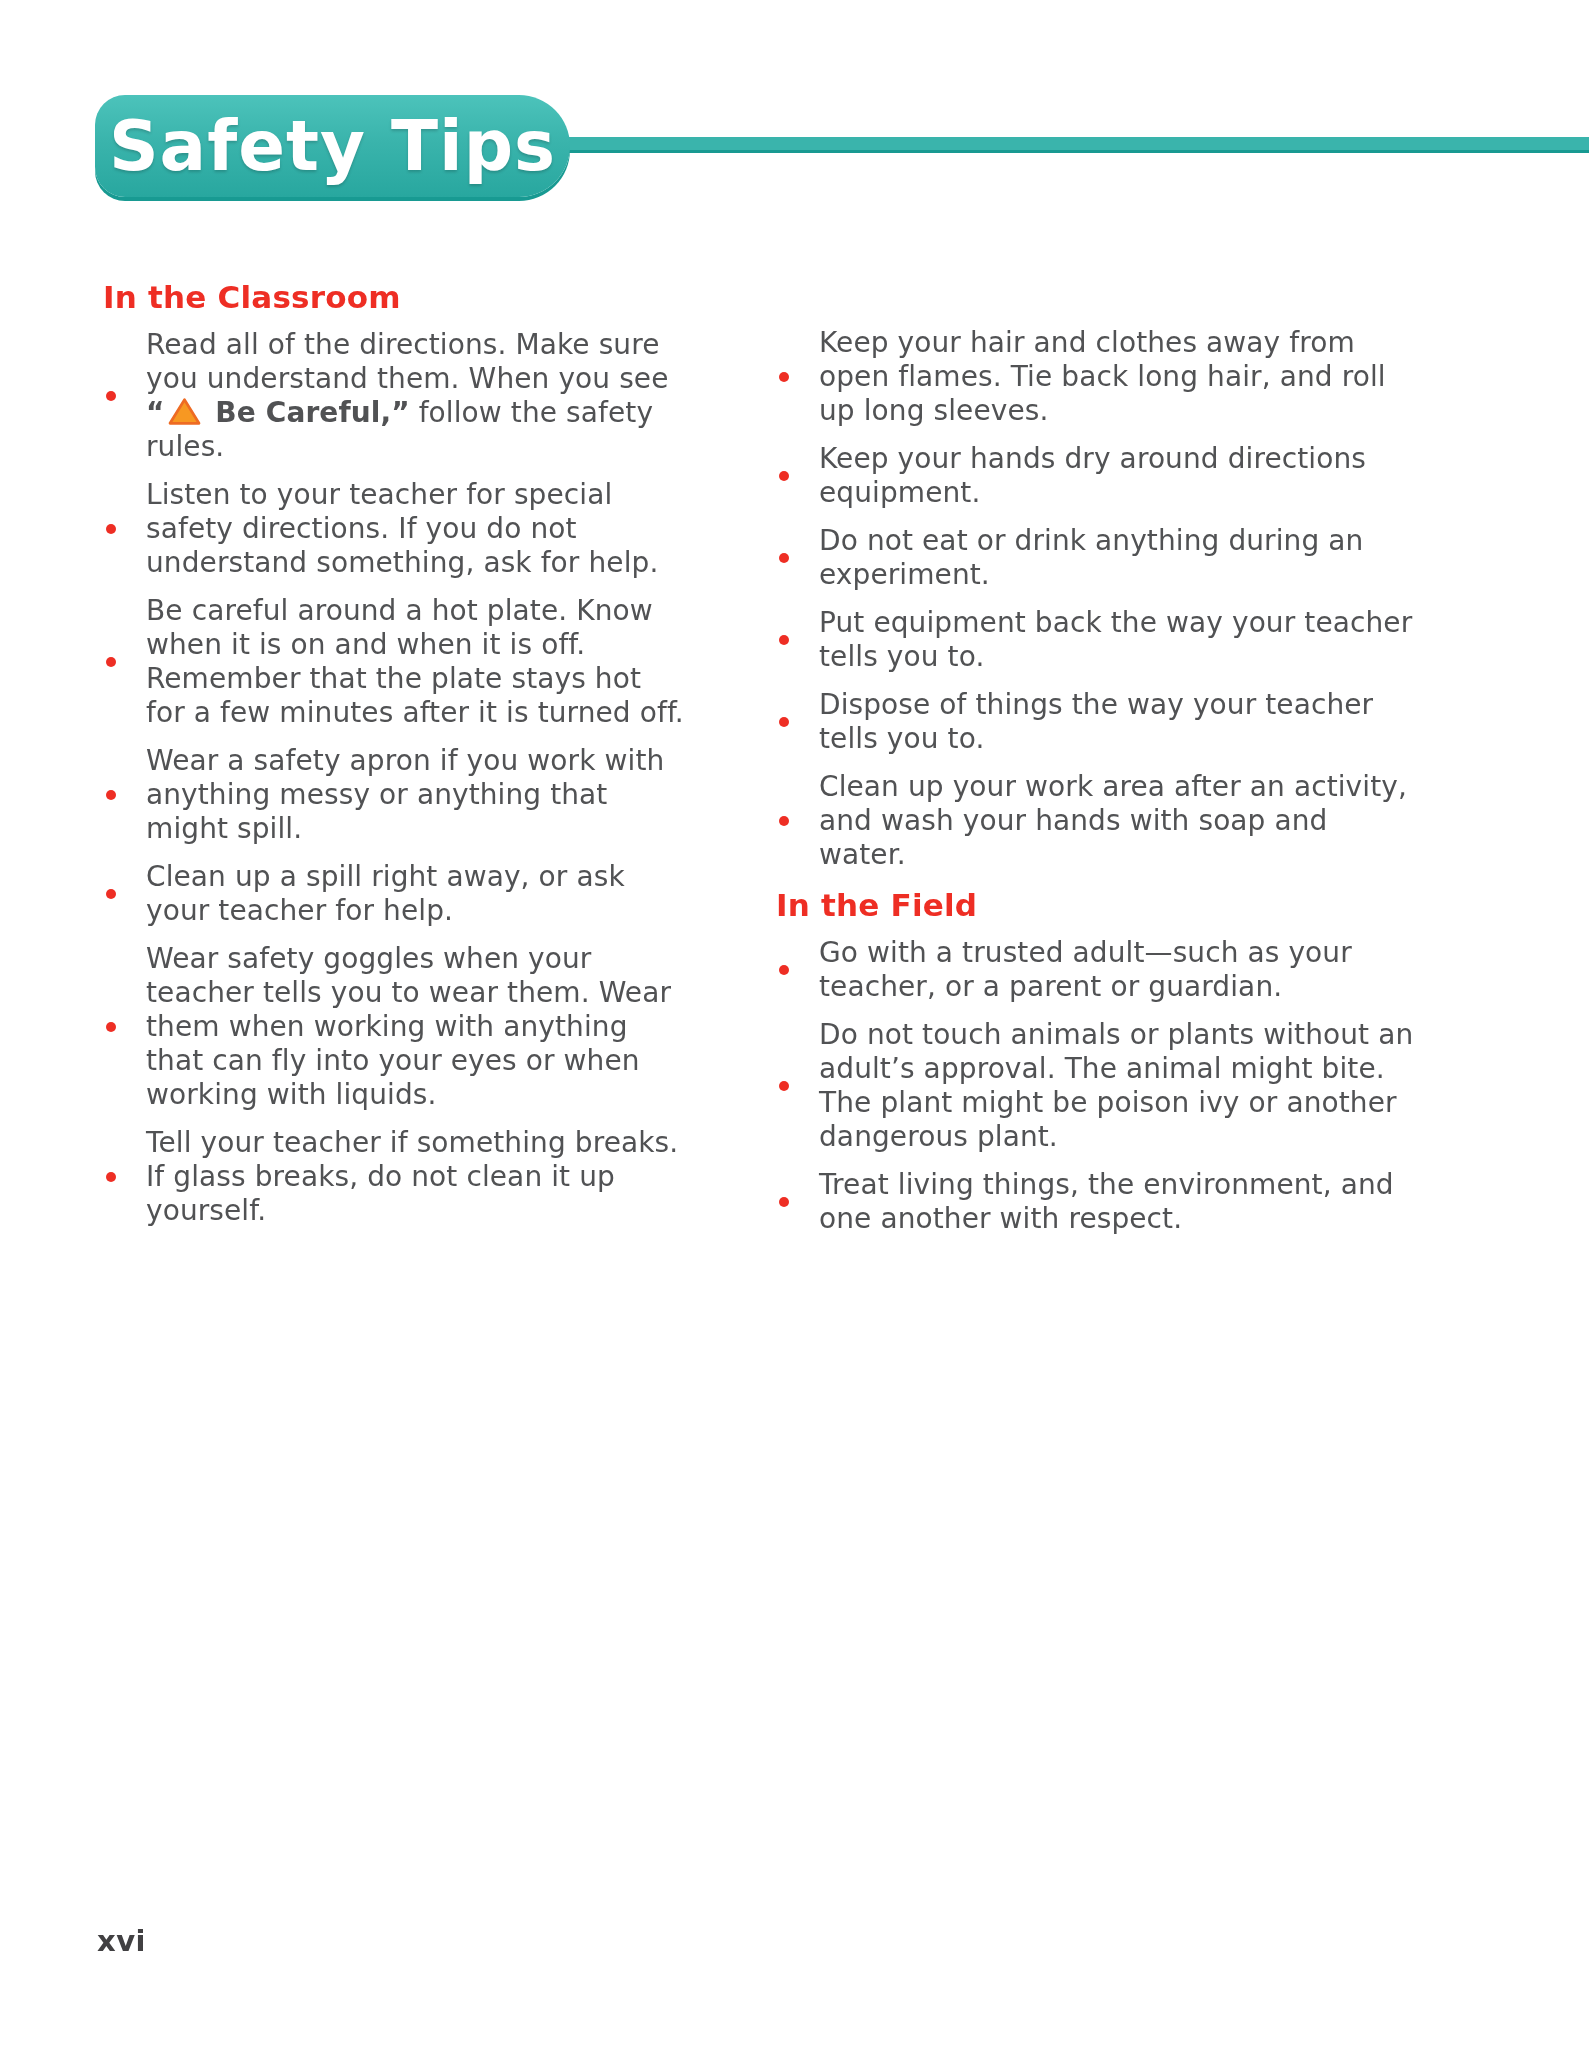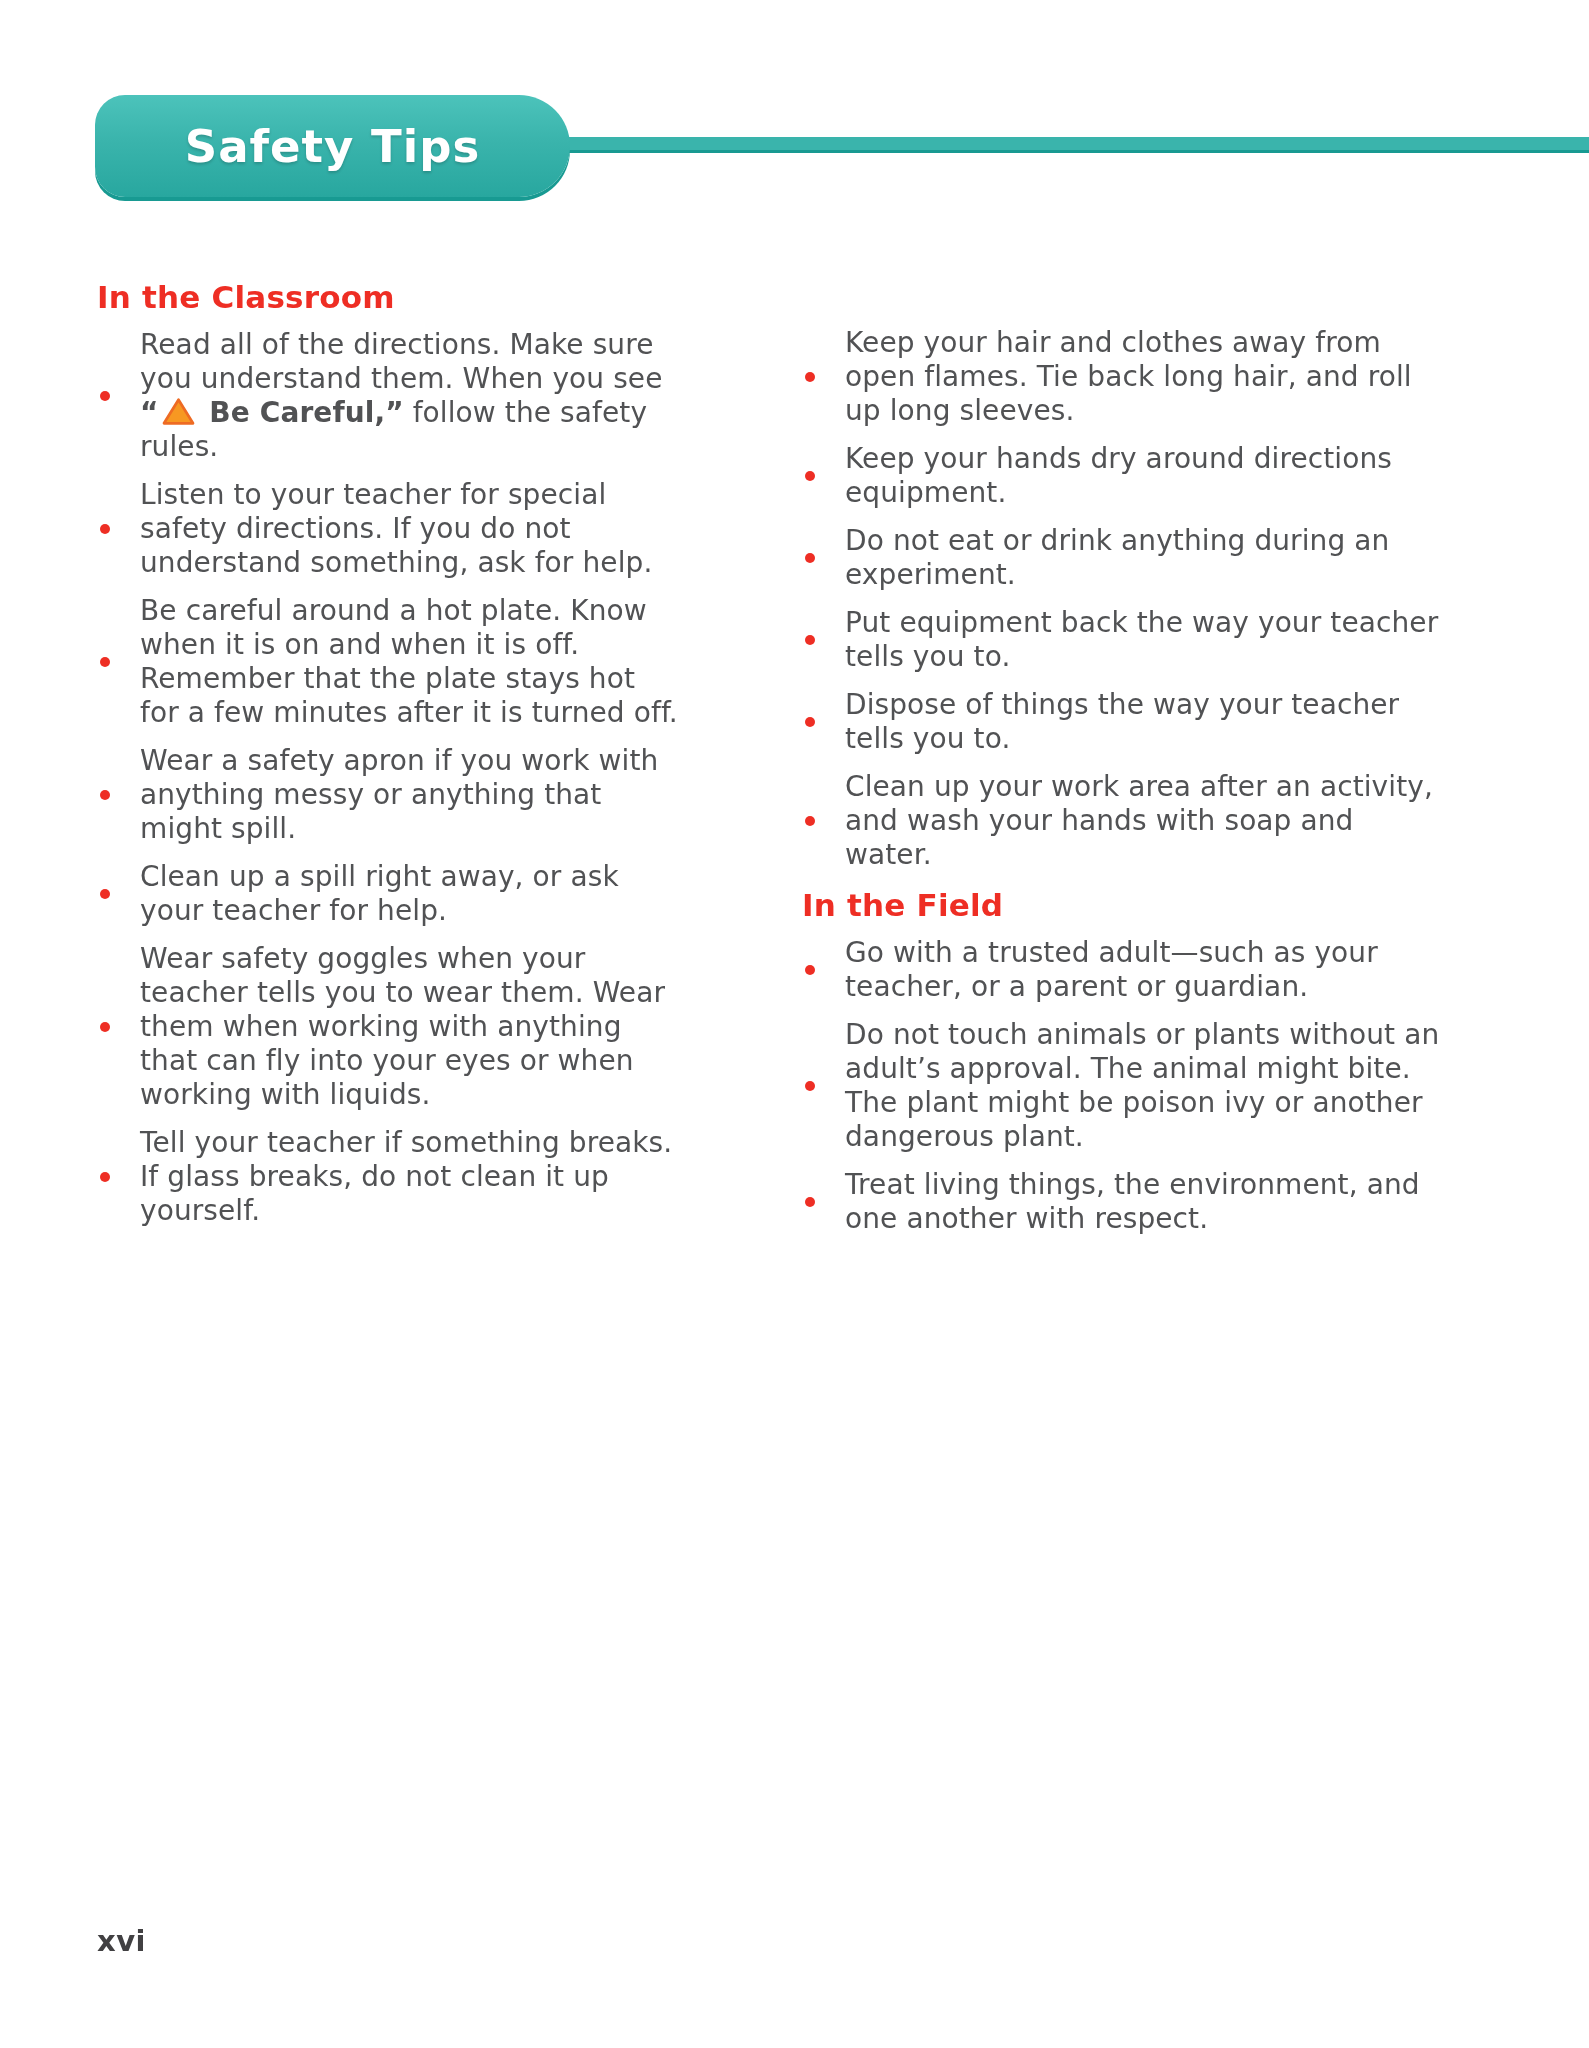--- a/index.html
+++ b/index.html
@@ -49,33 +49,32 @@
     height: 102px;
     background: linear-gradient(180deg, #4cc3bb 0%, var(--teal) 45%, #28a79f 100%);
     border-radius: 30px 51px 51px 30px;
     box-shadow: 0 4px 0 var(--teal-dark);
     display: flex;
     align-items: center;
     justify-content: center;
   }
   .banner-title {
     color: #ffffff;
-    font-size: 45px;
+    font-size: 69px;
     font-weight: bold;
     letter-spacing: 1px;
     text-shadow: 0 2px 3px rgba(0,0,0,0.18);
   }
 
   
   .content {
     position: absolute;
     top: 278px;
-    left: 97px;
+    left: 103px;
     display: flex;
-    gap: 32px;
   }
   .col-left  { width: 585px; margin-right: 88px; }
   .col-right { width: 645px; padding-top: 48px; }
 
   .section-heading {
     font-size: 31px;
     line-height: 38px;
     font-weight: bold;
     color: var(--red);
     letter-spacing: 0.2px;

